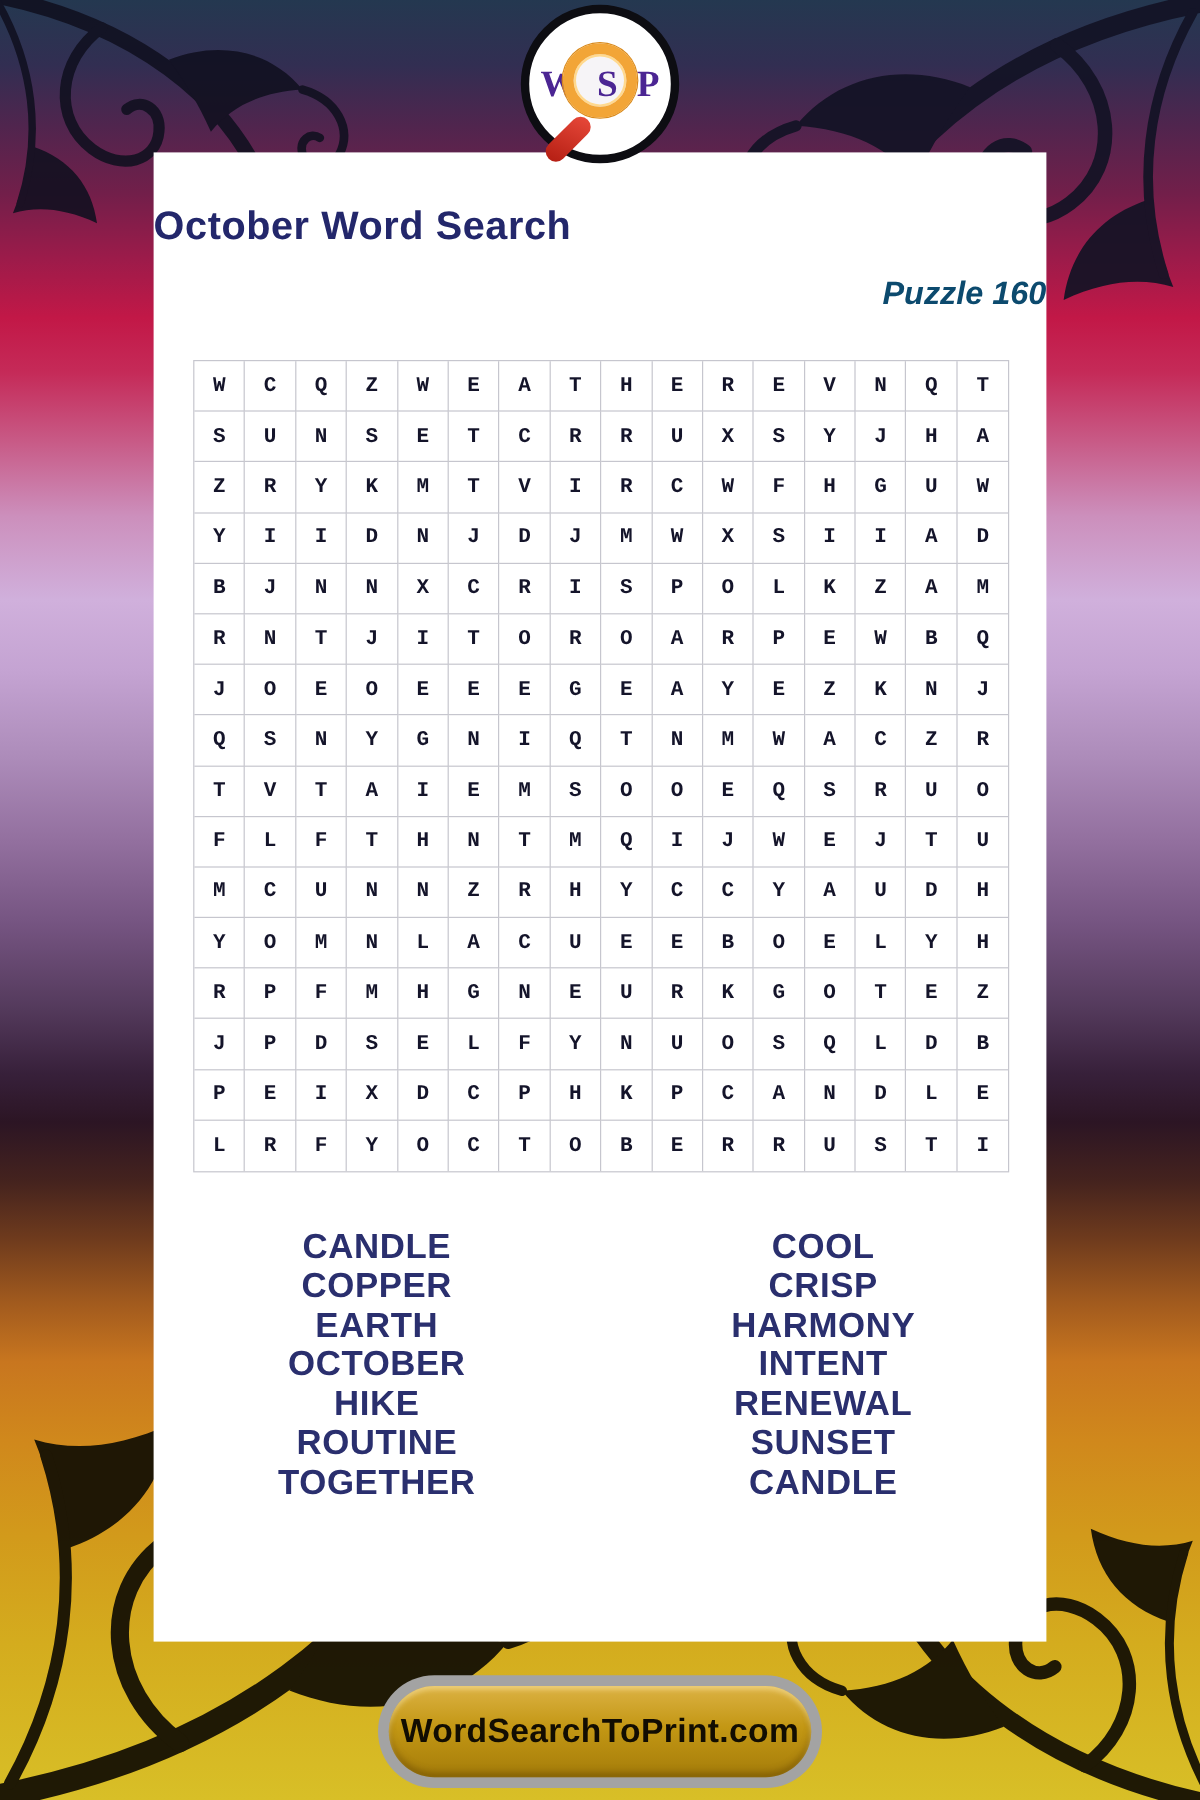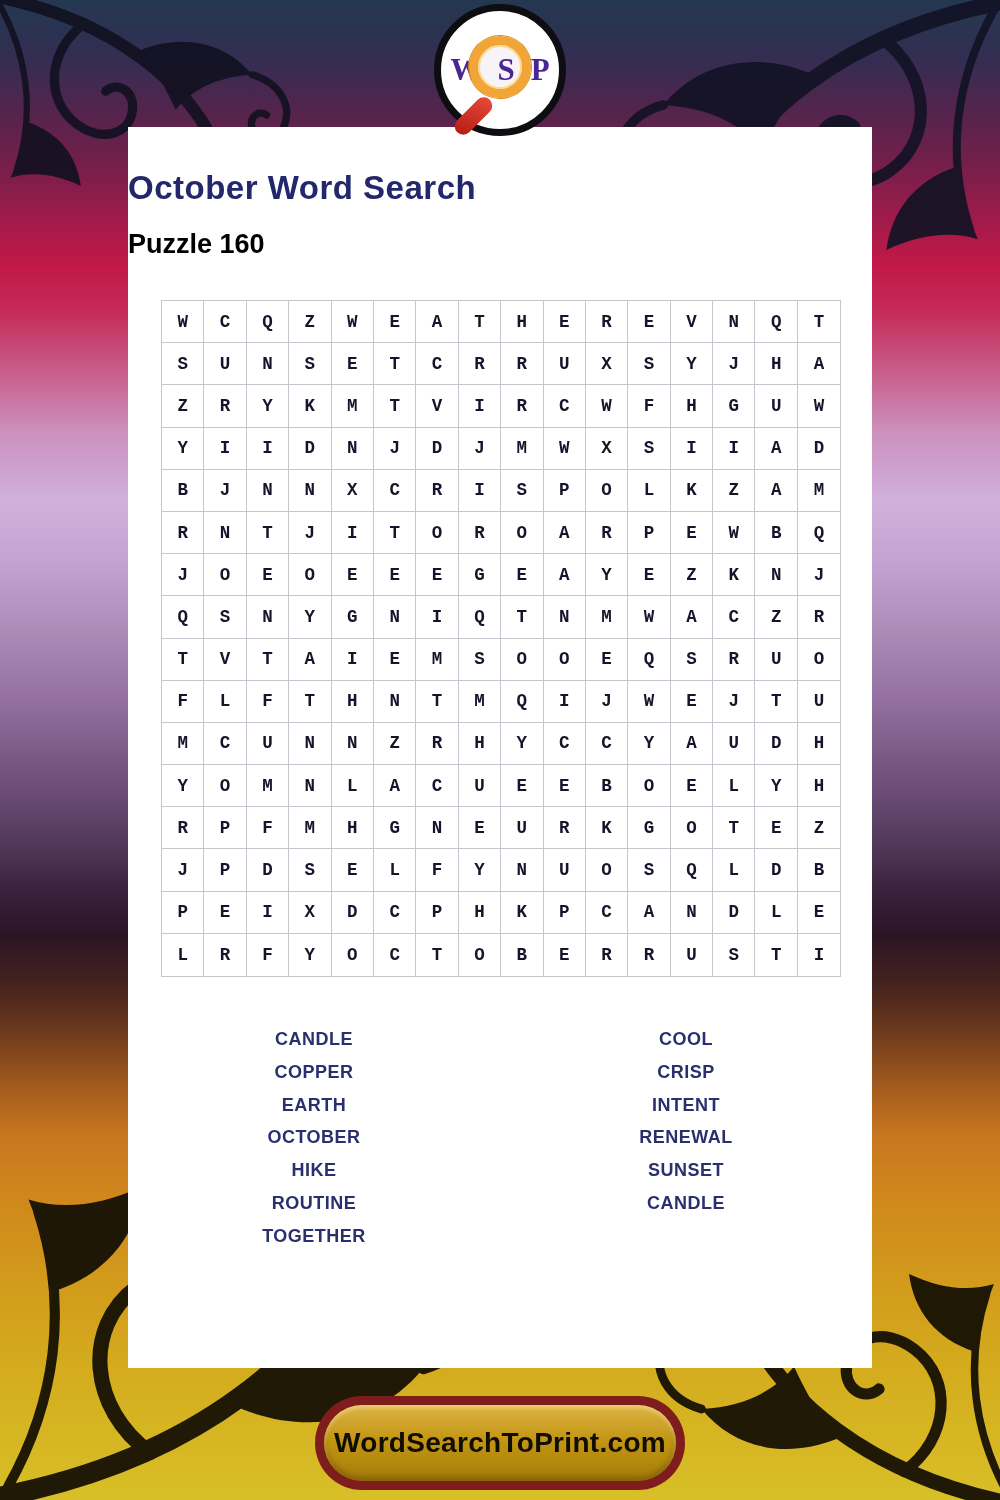--- a/index.html
+++ b/index.html
@@ -71,22 +71,22 @@
   }
 
   .page-title {
     position: absolute; left: 0; top: 42px; width: 100%;
     text-align: left;
     font-size: 33px; font-weight: 700; color: #23276b;
     letter-spacing: .5px;
   }
   .page-subtitle {
     position: absolute; left: 0; top: 102px; width: 100%;
-    text-align: left;
-    font-size: 27px; font-weight: 700; color: #000000;
+    text-align: right;
+    font-size: 27px; font-weight: 700; color: #0c4a6e; font-style: italic;
   }
 
   .grid-wrap {
     position: absolute; left: 33px; top: 173px;
     border: 1px solid #c6c6ce;
     background: #ffffff;
   }
   .word-grid {
     display: grid;
     grid-template-columns: repeat(16, 42.4px);
@@ -101,29 +101,29 @@
   }
   .cell:nth-child(16n) { border-right: none; }
   .word-grid .cell:nth-last-child(-n+16) { border-bottom: none; }
 
   .word-lists {
     position: absolute; left: 0; top: 896px; width: 100%;
     display: flex;
   }
   .word-col { width: 50%; text-align: center; }
   .word {
-    font-size: 18px; font-weight: 700; color: #2a2f6e;
+    font-size: 29px; font-weight: 700; color: #2a2f6e;
     line-height: 32.8px; letter-spacing: .5px;
   }
 
   .badge-outer {
     position: absolute;
     left: 315px; top: 1396px;
     width: 370px; height: 94px;
-    background: #7f1d1d;
+    background: #a3a3a3;
     border-radius: 47px;
     z-index: 4;
     display: flex; align-items: center; justify-content: center;
   }
   .badge-inner {
     width: 352px; height: 76px;
     border-radius: 38px;
     background: linear-gradient(180deg, #dcb244 0%, #c39714 45%, #a57d0a 100%);
     box-shadow: inset 0 3px 4px rgba(255,235,170,.55), inset 0 -4px 6px rgba(90,60,0,.45);
     display: flex; align-items: center; justify-content: center;
@@ -433,20 +433,21 @@
         <div class="word">COPPER</div>
         <div class="word">EARTH</div>
         <div class="word">OCTOBER</div>
         <div class="word">HIKE</div>
         <div class="word">ROUTINE</div>
         <div class="word">TOGETHER</div>
       </div>
     <div class="word-col">
         <div class="word">COOL</div>
         <div class="word">CRISP</div>
+        <div class="word">HARMONY</div>
         <div class="word">INTENT</div>
         <div class="word">RENEWAL</div>
         <div class="word">SUNSET</div>
         <div class="word">CANDLE</div>
       </div>
   </div>
 </div>
 
 <div class="logo">
   <div class="glass-handle"></div>

